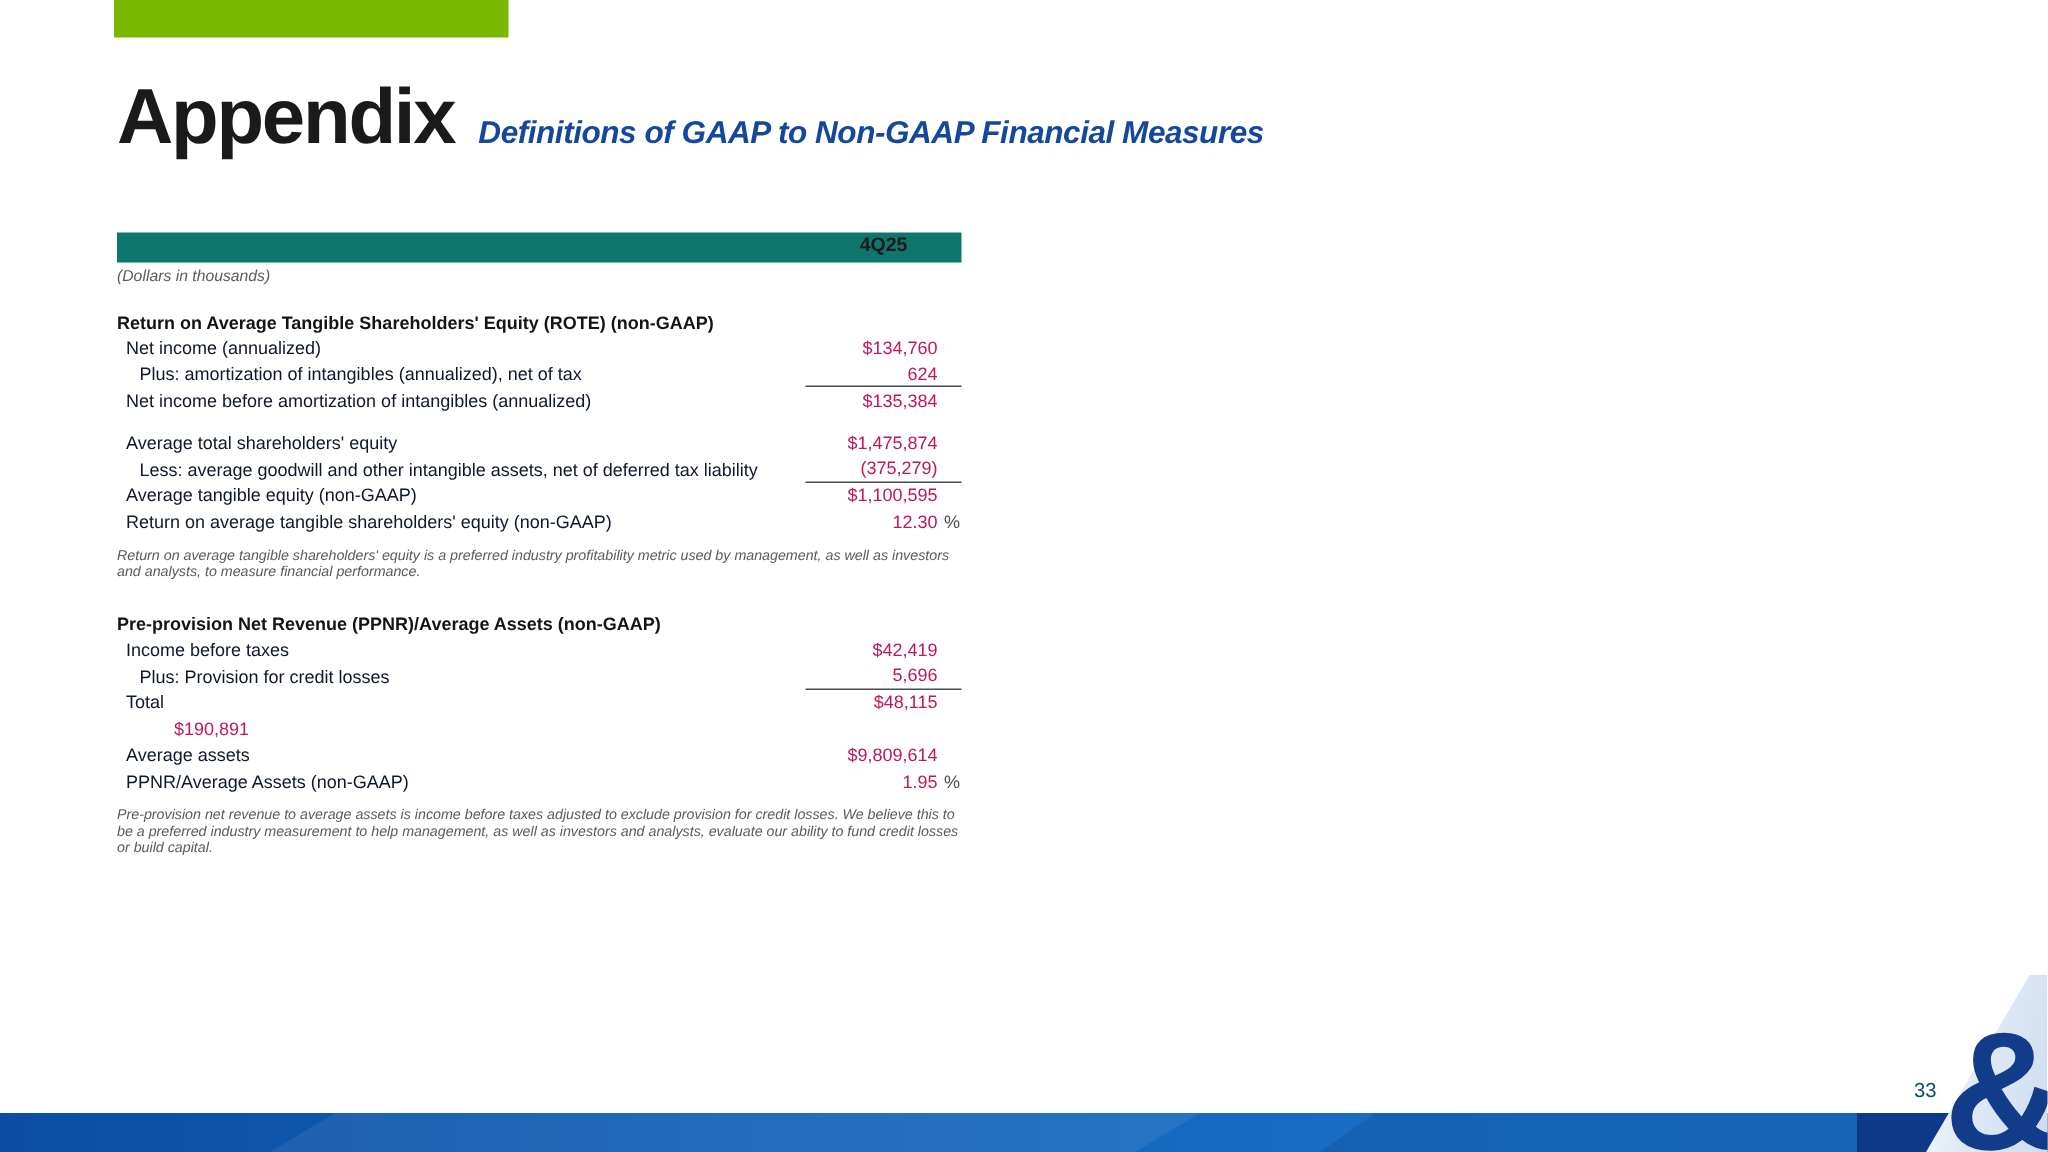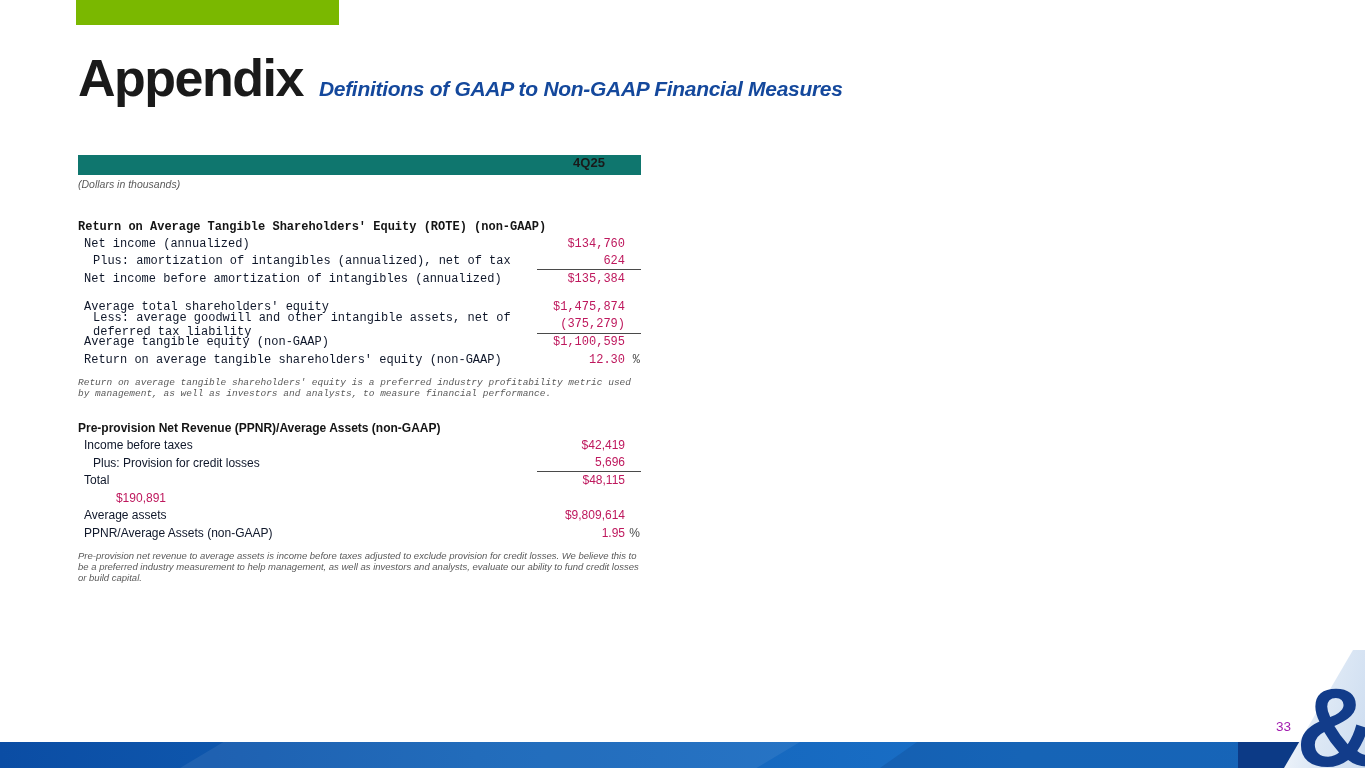--- a/index.html
+++ b/index.html
@@ -37,21 +37,21 @@
     display:flex; justify-content:flex-end; 
   }
   .period-cell {
     width:104px; text-align:center; font-weight:bold;
     color:#1a1a1a; font-size:13px;
   }
   .units-note {
     margin-top:3px; font-style:italic; color:#5a5a5a; font-size:10.5px;
   }
   .section { margin-top:0; }
-  .section-1 { margin-top:28px;font-family:Liberation Mono, monospace; }
+  .section-1 { margin-top:16px; }
   .section-2 { margin-top:21px; }
   .section-heading {
     font-weight:bold; color:#141414; font-size:12px; height:17px;
     display:flex; align-items:center;
   }
   .t-row {
     display:flex; align-items:center; height:17.5px;
   }
   .t-row.gap-before { margin-top:11px;justify-content:center; }
   .row-label { flex:1; padding-left:6px; color:#0f172a; }
@@ -92,21 +92,21 @@
     clip-path:polygon(100% 0, 100% 100%, 46% 100%, 92% 0);
     z-index:2;
   }
   .brand-ampersand {
     position:absolute; left:1296px; top:672px;
     font-size:112px; font-weight:bold; color:#123c8a;
     line-height:1; z-index:3;
   }
   .page-number {
     position:absolute; left:1276px; top:719px;
-    font-size:13.5px; color:#a21caf; z-index:4;
+    font-size:13.5px; color:#0c4a6e; z-index:4;
   }
 </style>
 </head>
 <body>
 
 <div class="accent-bar"></div>
 
 <div class="title-block">
   <span class="title">Appendix</span>
   <span class="subtitle">Definitions of GAAP to Non-GAAP Financial Measures</span>

